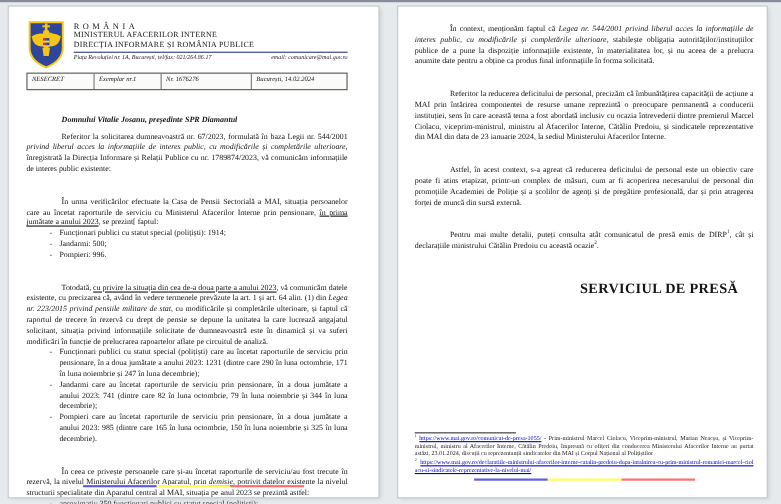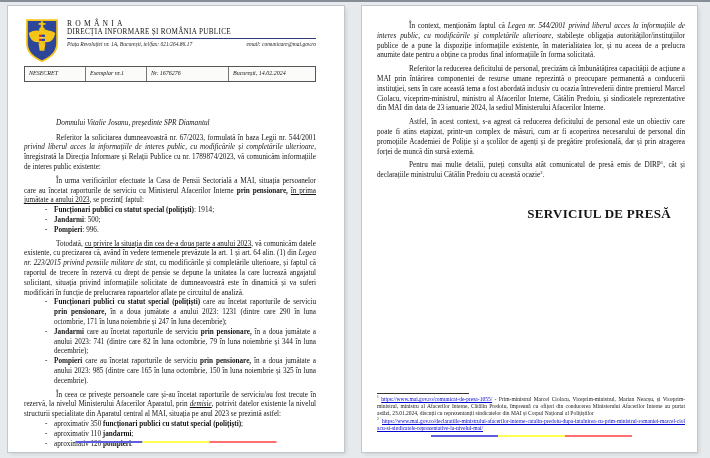--- a/index.html
+++ b/index.html
@@ -13,44 +13,44 @@
   .viewer{display:flex;gap:18px;padding:4px 0 0 8px;}
   .page{
     background:#ffffff;position:relative;box-sizing:border-box;
     height:446px;
     box-shadow:0 0 0 1px #c2c7cc, 2px 2px 4px rgba(0,0,0,.12);
     color:#141414;
   }
   .page-left{width:336px;padding:13px 28px 0 16px;}
   .page-right{width:335px;padding:16px 12px 0 15px;}
   .doc{font-size:7.2px;line-height:9.8px;text-align:justify;}
-  .b{font-weight:bold;}
+  .b{font-weight:normal;}
   .i{font-style:italic;}
   .u{text-decoration:underline;}
   .sup{vertical-align:super;font-size:.65em;line-height:0;}
   .link{color:#0000cf;text-decoration:underline;word-break:break-all;}
   
   .hdr{display:flex;gap:7px;align-items:flex-start;}
   .coa{flex:0 0 36px;height:44px;}
   .hdr-text{flex:1;min-width:0;}
   .hdr-country{font-size:7.6px;letter-spacing:3.2px;line-height:9px;}
   .hdr-line{font-size:7.2px;letter-spacing:.3px;line-height:9px;white-space:nowrap;}
   .hdr-rule{border-bottom:1.2px solid #2c3c74;margin-top:1px;}
   .hdr-addr{display:flex;justify-content:space-between;font-size:5.5px;font-style:italic;line-height:8px;padding-top:1px;color:#222;}
   .meta-table{display:flex;border:1px solid #555;margin-top:3px;font-size:6px;font-style:italic;background:#fbfbfa;}
   .meta-cell{padding:2px 4px;border-right:1px solid #777;white-space:nowrap;overflow:hidden;}
   .meta-cell:nth-child(1){flex:0 0 52px;}
   .meta-cell:nth-child(2){flex:0 0 52px;}
   .meta-cell:nth-child(3){flex:1;}
   .meta-cell:nth-child(4){flex:0 0 78px;border-right:none;text-align:left;}
   
-  .salutation{margin-top:36px;margin-left:32px;font-weight:normal;font-style:italic;font-size:7.3px;}
+  .salutation{margin-top:22px;margin-left:32px;font-weight:bold;font-style:italic;font-size:7.3px;}
   .para{margin:0;text-indent:32px;}
   .mt-first{margin-top:6px;}
-  .mt{margin-top:4px;}
+  .mt{margin-top:20px;}
   .bullet{display:flex;margin-left:21px;}
   .bullet .dash{flex:0 0 9px;}
   .bullet .bt{flex:1;text-align:justify;}
   
   .tricolor{position:absolute;bottom:9px;left:50%;transform:translateX(-50%);width:201px;height:2.4px;display:flex;}
   .tricolor span{flex:1;height:100%;}
   .signature{margin-top:28px;text-align:right;padding-right:14px;font-weight:bold;font-size:13px;letter-spacing:.3px;}
   .footnotes{position:absolute;left:15px;right:12px;bottom:15px;}
   .fn-sep{width:92px;border-top:1px solid #333;margin-bottom:2px;}
   .fn{font-size:5.5px;line-height:6.9px;text-align:justify;margin:0 0 1px 0;color:#1a1a1a;}
@@ -70,20 +70,21 @@
         <circle cx="30" cy="19" r="5" fill="#f5c518"></circle>
         <path d="M35 18 l6 2 -6 2 z" fill="#f5c518"></path>
         <path d="M7 24 q12 -7 23 -2 q11 -5 23 2 q-3 17 -17 16 l-6 5 -6 -5 q-14 1 -17 -16 z" fill="#f5c518"></path>
         <path d="M24 42 h12 l-2 13 h-8 z" fill="#f5c518"></path>
         <rect x="25" y="27" width="5" height="11" fill="#c8341f"></rect>
         <rect x="30" y="27" width="5" height="11" fill="#1f3fae"></rect>
         <rect x="25" y="31" width="10" height="3" fill="#ffd84d"></rect>
       </svg>
       <div class="hdr-text">
         <div class="hdr-country">ROMÂNIA</div>
+        <div class="hdr-line">MINISTERUL AFACERILOR INTERNE</div>
         <div class="hdr-line">DIRECȚIA INFORMARE ȘI ROMÂNIA PUBLICE</div>
         <div class="hdr-rule"></div>
         <div class="hdr-addr">
           <span>Piața Revoluției nr. 1A, București, tel/fax: 021/264.86.17</span>
           <span>email: comunicare@mai.gov.ro</span>
         </div>
       </div>
     </div>
 
     <div class="meta-table">

